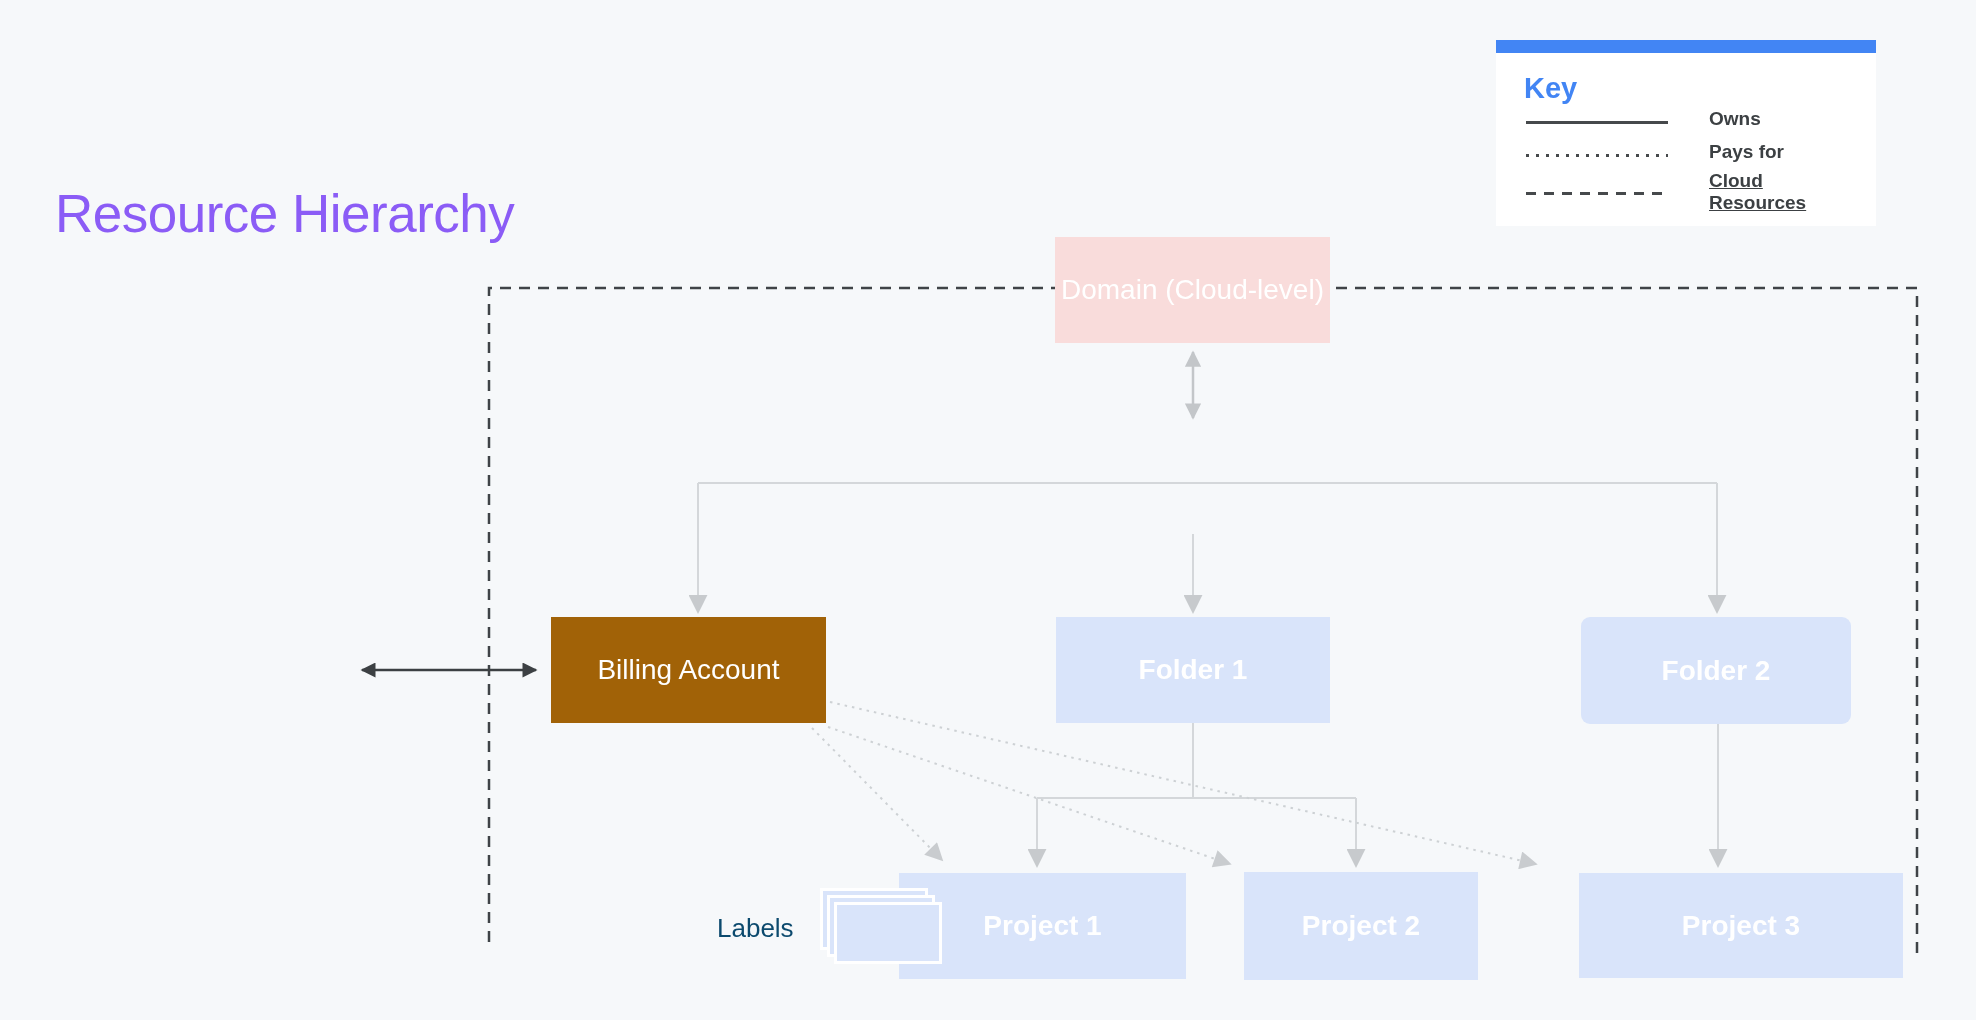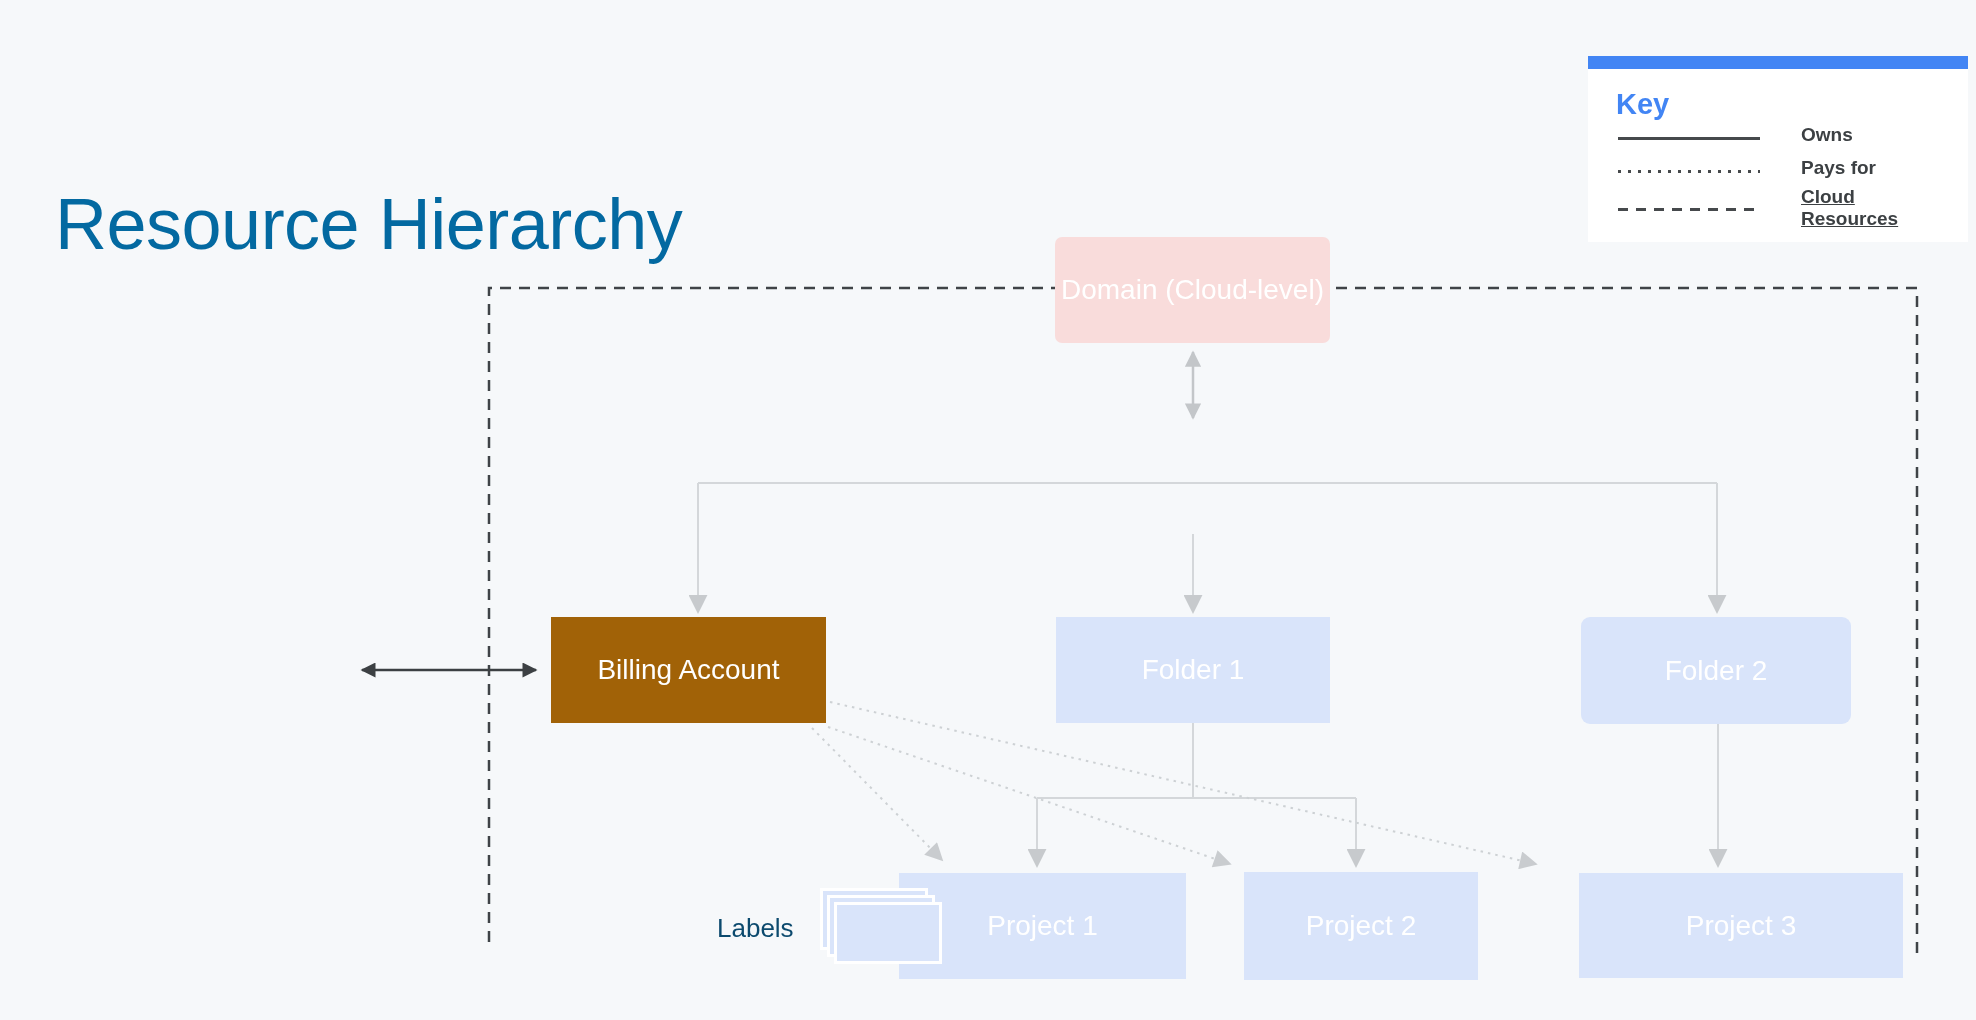--- a/index.html
+++ b/index.html
@@ -1,31 +1,31 @@
 <!DOCTYPE html>
 <html><head>
 <meta charset="utf-8">
 <style>
   html,body{margin:0;padding:0;background:#F6F8FA;}
   .canvas{
     position:relative;width:1976px;height:1020px;background:#F6F8FA;
     font-family:"Liberation Sans",sans-serif;overflow:hidden;
   }
   .page-title{
-    position:absolute;left:55px;top:183px;font-size:72px;font-weight:400;
-    color:#0369a1;letter-spacing:-0.5px;margin:0;
+    position:absolute;left:55px;top:183px;font-size:53px;font-weight:400;
+    color:#8b5cf6;letter-spacing:-0.5px;margin:0;
   }
   svg.connectors{position:absolute;left:0;top:0;z-index:1;}
   .node{
     position:absolute;display:flex;align-items:center;justify-content:center;
     color:#FFFFFF;font-size:28px;font-weight:400;z-index:2;text-align:center;
   }
-  .node-pink{background:#F9DCDB;border-radius:7px;}
+  .node-pink{background:#F9DCDB;}
   .node-green{background:#a16207;}
-  .node-blue{background:#D9E4FA;}
+  .node-blue{background:#D9E4FA;font-weight:bold;}
   .node-yellow{background:#F9B008;font-weight:700;font-size:26px;}
   .n-domain{left:1055px;top:237px;width:275px;height:106px;}
   .n-org{left:1055px;top:427px;width:275px;height:107px;}
   .n-billing{left:551px;top:617px;width:275px;height:106px;}
   .n-folder1{left:1056px;top:617px;width:274px;height:106px;}
   .n-folder2{left:1581px;top:617px;width:270px;height:107px;border-radius:9px;}
   .n-project1{left:899px;top:873px;width:287px;height:106px;}
   .n-project2{left:1244px;top:872px;width:234px;height:108px;}
   .n-project3{left:1579px;top:873px;width:324px;height:105px;}
   .n-payments{left:66px;top:617px;width:276px;height:106px;}
@@ -34,22 +34,22 @@
   }
   .labels-icon{position:absolute;left:820px;top:888px;width:128px;height:80px;z-index:3;}
   .labels-icon .card{
     position:absolute;width:108px;height:62px;background:#D9E4FA;
     border:3px solid #FFFFFF;box-sizing:border-box;
   }
   .card.c-back{left:0;top:0;}
   .card.c-mid{left:7px;top:7px;}
   .card.c-front{left:14px;top:14px;}
   .key-panel{
-    position:absolute;left:1588px;top:40px;width:380px;height:186px;
-    background:#FFFFFF;z-index:5;margin-top:16px;
+    position:absolute;left:1496px;top:40px;width:380px;height:186px;
+    background:#FFFFFF;z-index:5;
   }
   .key-bar{position:absolute;left:0;top:0;width:100%;height:13px;background:#4285F4;}
   .key-title{
     position:absolute;left:28px;top:32px;font-size:29px;font-weight:700;color:#4285F4;margin:0;
   }
   .key-sample{position:absolute;left:30px;width:142px;height:3px;}
   .ks-solid{top:81px;background:#46494C;}
   .ks-dotted{top:114px;background:repeating-linear-gradient(to right,#46494C 0 3px,transparent 3px 10px);}
   .ks-dashed{top:152px;background:repeating-linear-gradient(to right,#46494C 0 10px,transparent 10px 18px);}
   .key-label{

